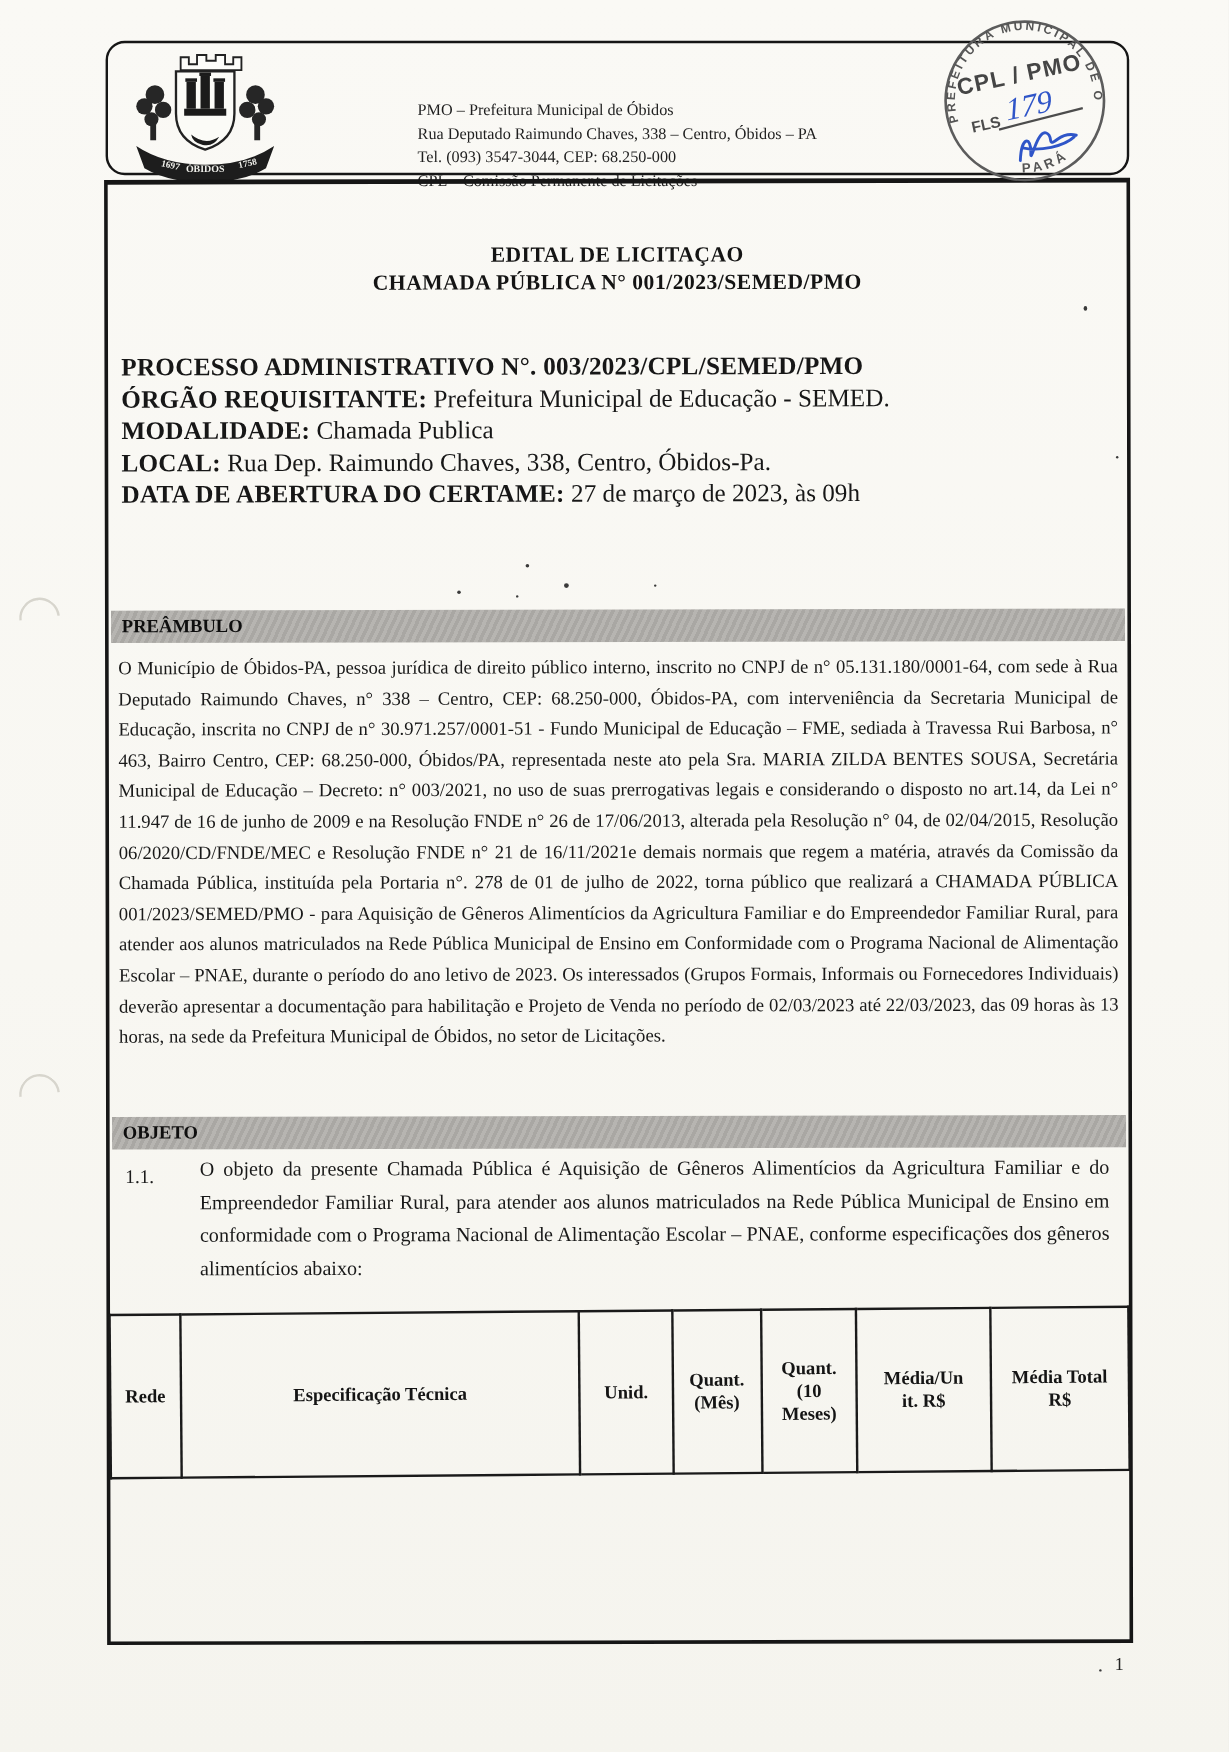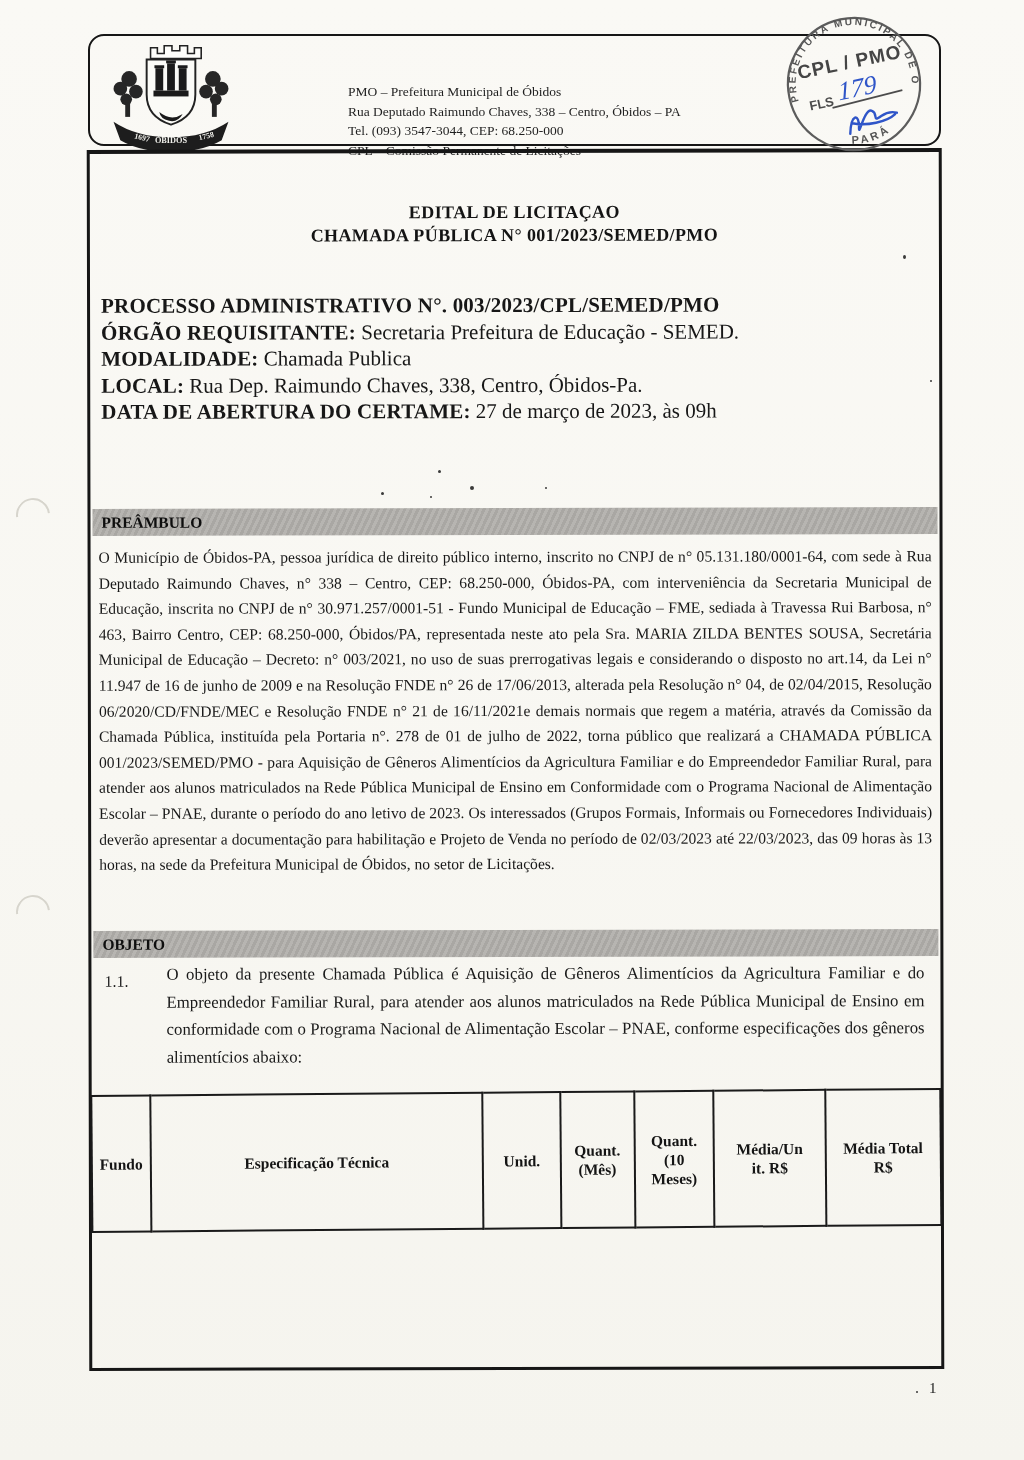--- a/index.html
+++ b/index.html
@@ -154,39 +154,39 @@
 
   <div class="main-box">
 
     <div class="doc-title">
       <div>EDITAL DE LICITAÇAO</div>
       <div>CHAMADA PÚBLICA N° 001/2023/SEMED/PMO</div>
     </div>
 
     <div class="info">
       <div><b>PROCESSO ADMINISTRATIVO N°. 003/2023/CPL/SEMED/PMO</b><span></span></div>
-      <div><b>ÓRGÃO REQUISITANTE:</b><span> Secretaria Prefeitura de Educação - SEMED.</span></div>
+      <div><b>ÓRGÃO REQUISITANTE:</b><span> Prefeitura Municipal de Educação - SEMED.</span></div>
       <div><b>MODALIDADE:</b><span> Chamada Publica</span></div>
       <div><b>LOCAL:</b><span> Rua Dep. Raimundo Chaves, 338, Centro, Óbidos-Pa.</span></div>
       <div><b>DATA DE ABERTURA DO CERTAME:</b><span> 27 de março de 2023, às 09h</span></div>
     </div>
 
     <div class="bar" id="bar-preambulo">PREÂMBULO</div>
     <div class="preambulo-body">O Município de Óbidos-PA, pessoa jurídica de direito público interno, inscrito no CNPJ de n° 05.131.180/0001-64, com sede à Rua Deputado Raimundo Chaves, n° 338 – Centro, CEP: 68.250-000, Óbidos-PA, com interveniência da Secretaria Municipal de Educação, inscrita no CNPJ de n° 30.971.257/0001-51 - Fundo Municipal de Educação – FME, sediada à Travessa Rui Barbosa, n° 463, Bairro Centro, CEP: 68.250-000, Óbidos/PA, representada neste ato pela Sra. MARIA ZILDA BENTES SOUSA, Secretária Municipal de Educação – Decreto: n° 003/2021, no uso de suas prerrogativas legais e considerando o disposto no art.14, da Lei n° 11.947 de 16 de junho de 2009 e na Resolução FNDE n° 26 de 17/06/2013, alterada pela Resolução n° 04, de 02/04/2015, Resolução 06/2020/CD/FNDE/MEC e Resolução FNDE n° 21 de 16/11/2021e demais normais que regem a matéria, através da Comissão da Chamada Pública, instituída pela Portaria n°. 278 de 01 de julho de 2022, torna público que realizará a CHAMADA PÚBLICA 001/2023/SEMED/PMO - para Aquisição de Gêneros Alimentícios da Agricultura Familiar e do Empreendedor Familiar Rural, para atender aos alunos matriculados na Rede Pública Municipal de Ensino em Conformidade com o Programa Nacional de Alimentação Escolar – PNAE, durante o período do ano letivo de 2023. Os interessados (Grupos Formais, Informais ou Fornecedores Individuais) deverão apresentar a documentação para habilitação e Projeto de Venda no período de 02/03/2023 até 22/03/2023, das 09 horas às 13 horas, na sede da Prefeitura Municipal de Óbidos, no setor de Licitações.</div>
 
     <div class="bar" id="bar-objeto">OBJETO</div>
     <div class="objeto-item">
       <span class="objeto-num">1.1.</span>
       <div class="objeto-text">O objeto da presente Chamada Pública é Aquisição de Gêneros Alimentícios da Agricultura Familiar e do Empreendedor Familiar Rural, para atender aos alunos matriculados na Rede Pública Municipal de Ensino em conformidade com o Programa Nacional de Alimentação Escolar – PNAE, conforme especificações dos gêneros alimentícios abaixo:</div>
     </div>
 
     <table class="doc-table">
       <tbody>
           <tr>
-        <th class="c1">Fundo</th>
+        <th class="c1">Rede</th>
         <th class="c2">Especificação Técnica</th>
         <th class="c3">Unid.</th>
         <th class="c4">Quant.
 (Mês)</th>
         <th class="c5">Quant.
 (10
 Meses)</th>
         <th class="c6">Média/Un
 it. R$</th>
         <th class="c7">Média Total

